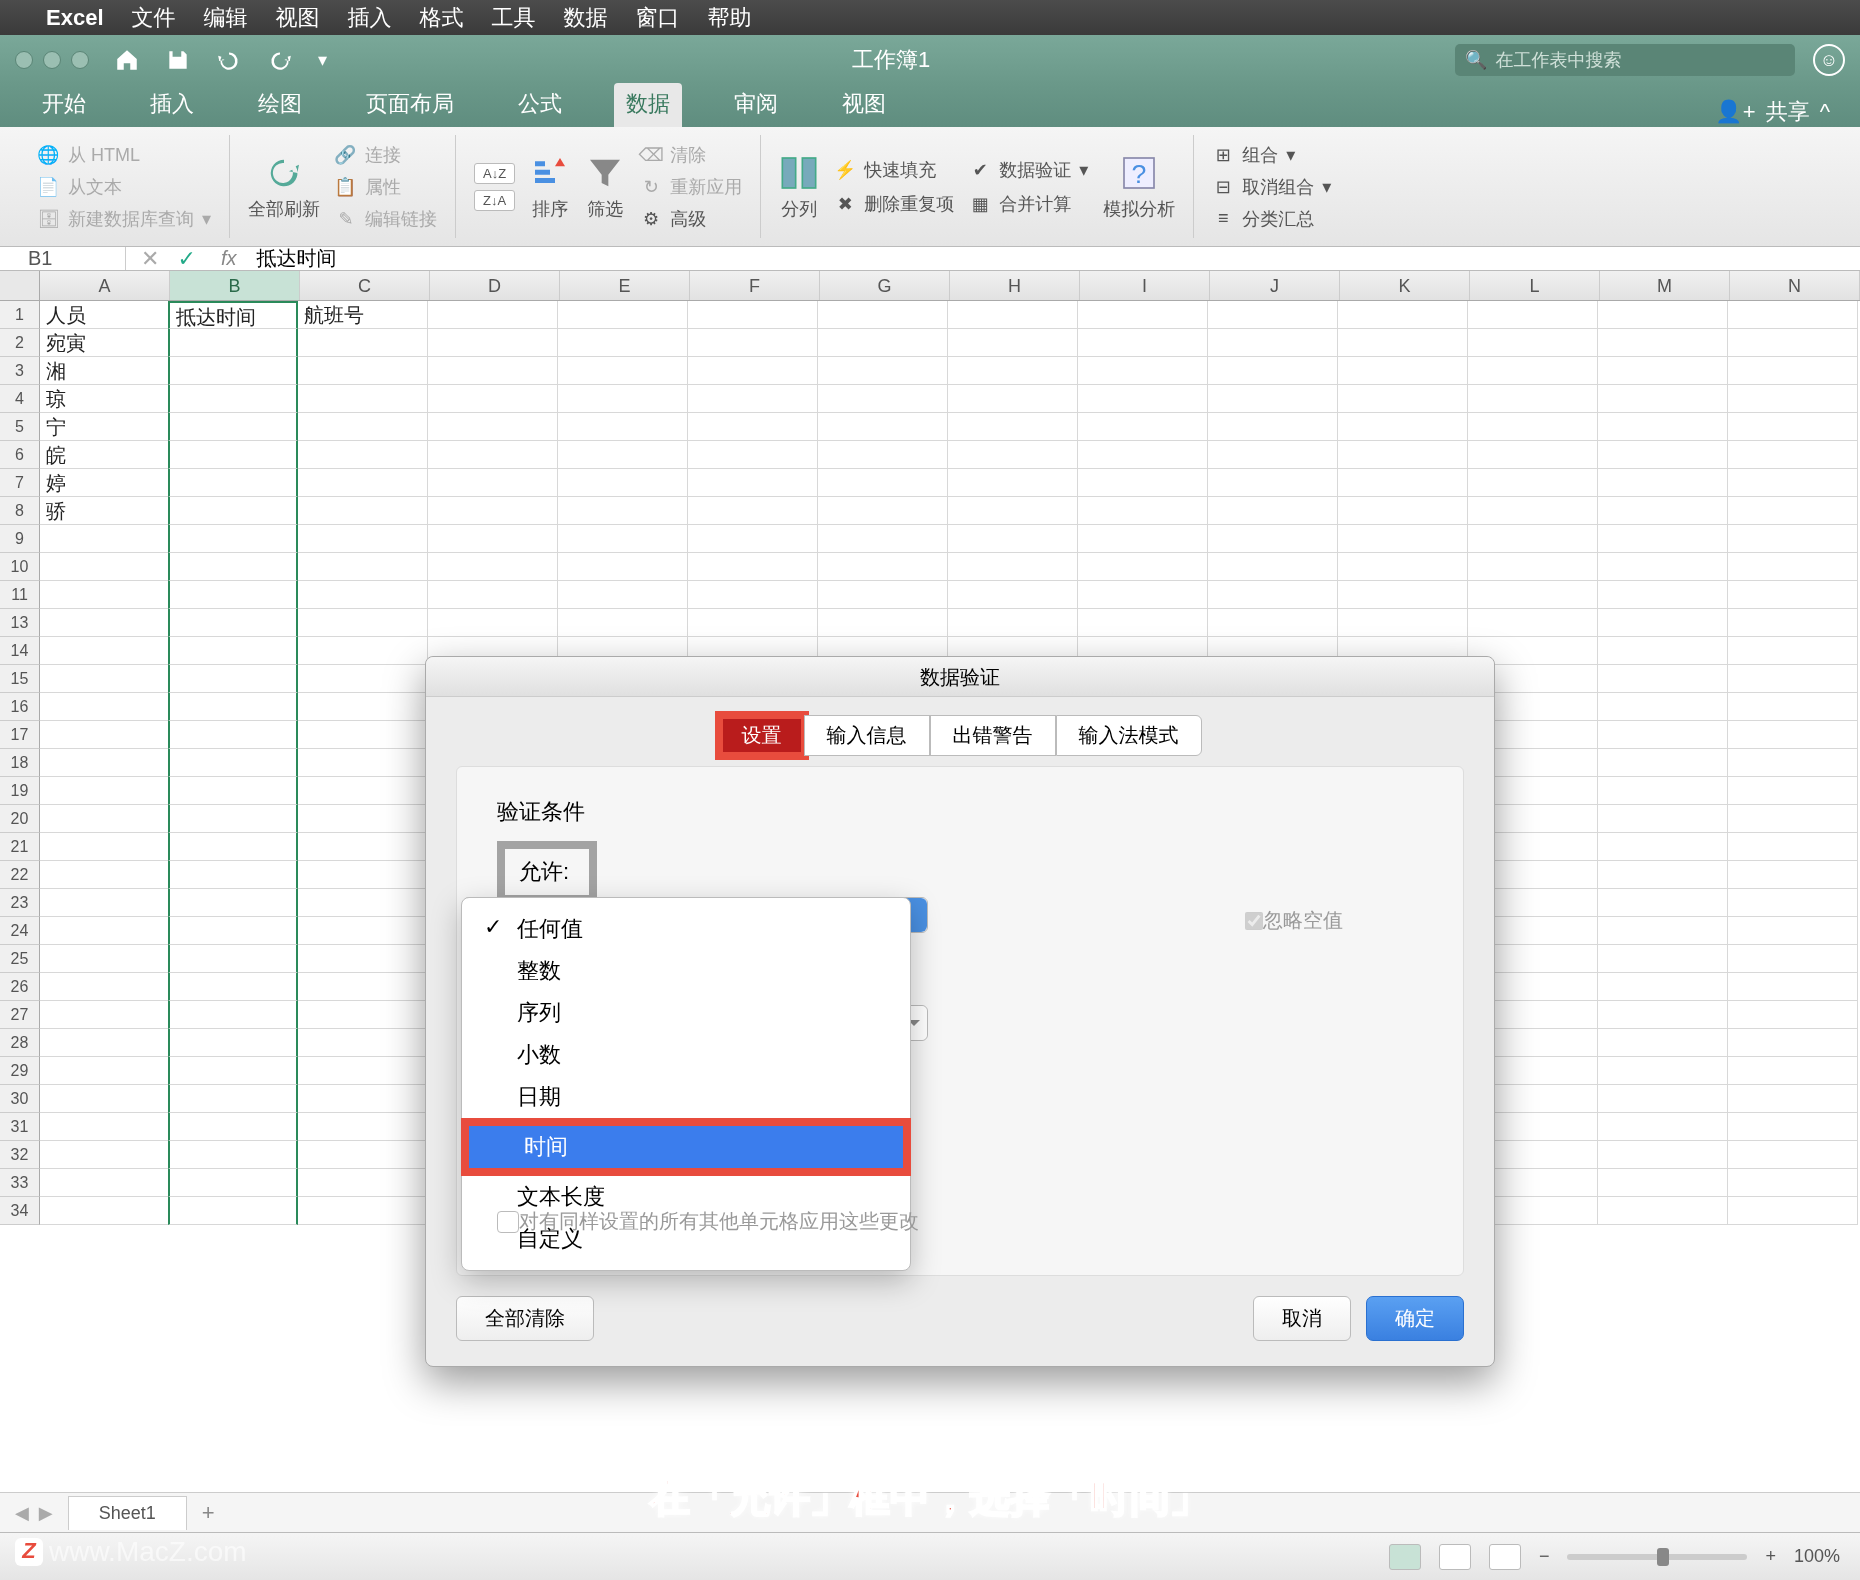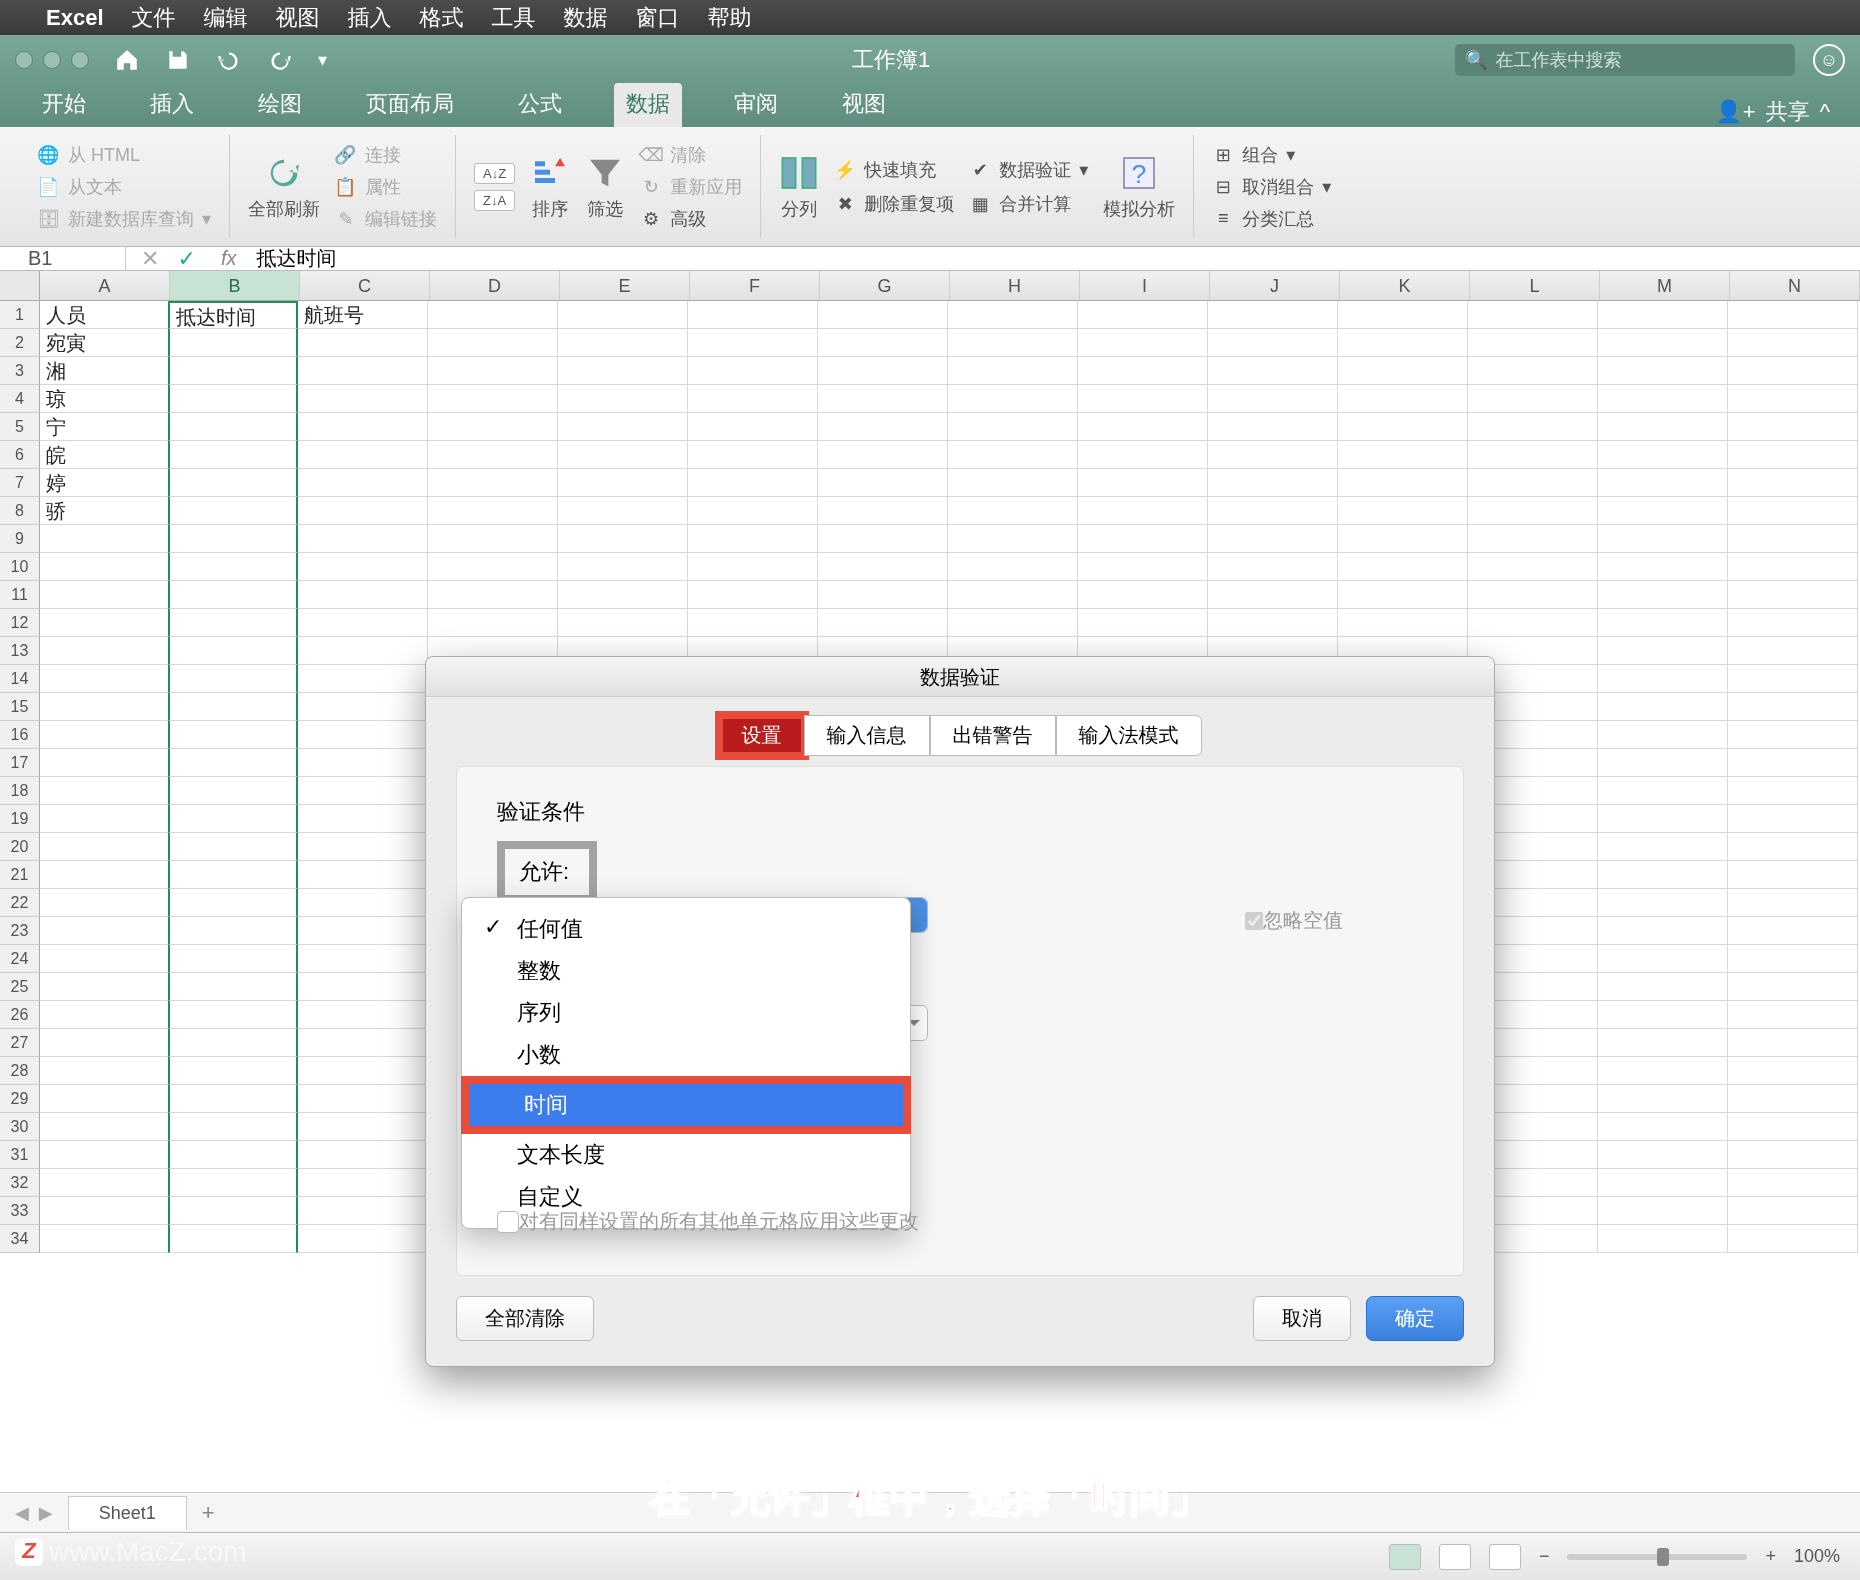--- a/index.html
+++ b/index.html
@@ -536,37 +536,20 @@
         <div class="cell"></div>
         <div class="cell"></div>
         <div class="cell"></div>
         <div class="cell"></div>
         <div class="cell"></div>
         <div class="cell"></div>
         <div class="cell"></div>
         <div class="cell"></div>
       </div>
       <div class="row">
-        <div class="rowh">12</div>
-        <div class="cell"></div>
-        <div class="cell selcol"></div>
-        <div class="cell"></div>
-        <div class="cell"></div>
-        <div class="cell"></div>
-        <div class="cell"></div>
-        <div class="cell"></div>
-        <div class="cell"></div>
-        <div class="cell"></div>
-        <div class="cell"></div>
-        <div class="cell"></div>
-        <div class="cell"></div>
-        <div class="cell"></div>
-        <div class="cell"></div>
-      </div>
-      <div class="row">
         <div class="rowh">13</div>
         <div class="cell"></div>
         <div class="cell selcol"></div>
         <div class="cell"></div>
         <div class="cell"></div>
         <div class="cell"></div>
         <div class="cell"></div>
         <div class="cell"></div>
         <div class="cell"></div>
         <div class="cell"></div>
@@ -962,20 +945,21 @@
         <input type="checkbox" checked="" disabled="" style="">
         <span>忽略空值</span>
       </div>
 
       
       <div class="dropdown">
         <div class="dd-item checked">任何值</div>
         <div class="dd-item">整数</div>
         <div class="dd-item">序列</div>
         <div class="dd-item">小数</div>
+        <div class="dd-item">日期</div>
         <div class="red-box-dd">
           <div class="dd-item sel">时间</div>
         </div>
         <div class="dd-item">文本长度</div>
         <div class="dd-item">自定义</div>
       </div>
 
       <div class="apply-all">
         <div class="chk"></div>
         <span>对有同样设置的所有其他单元格应用这些更改</span>

